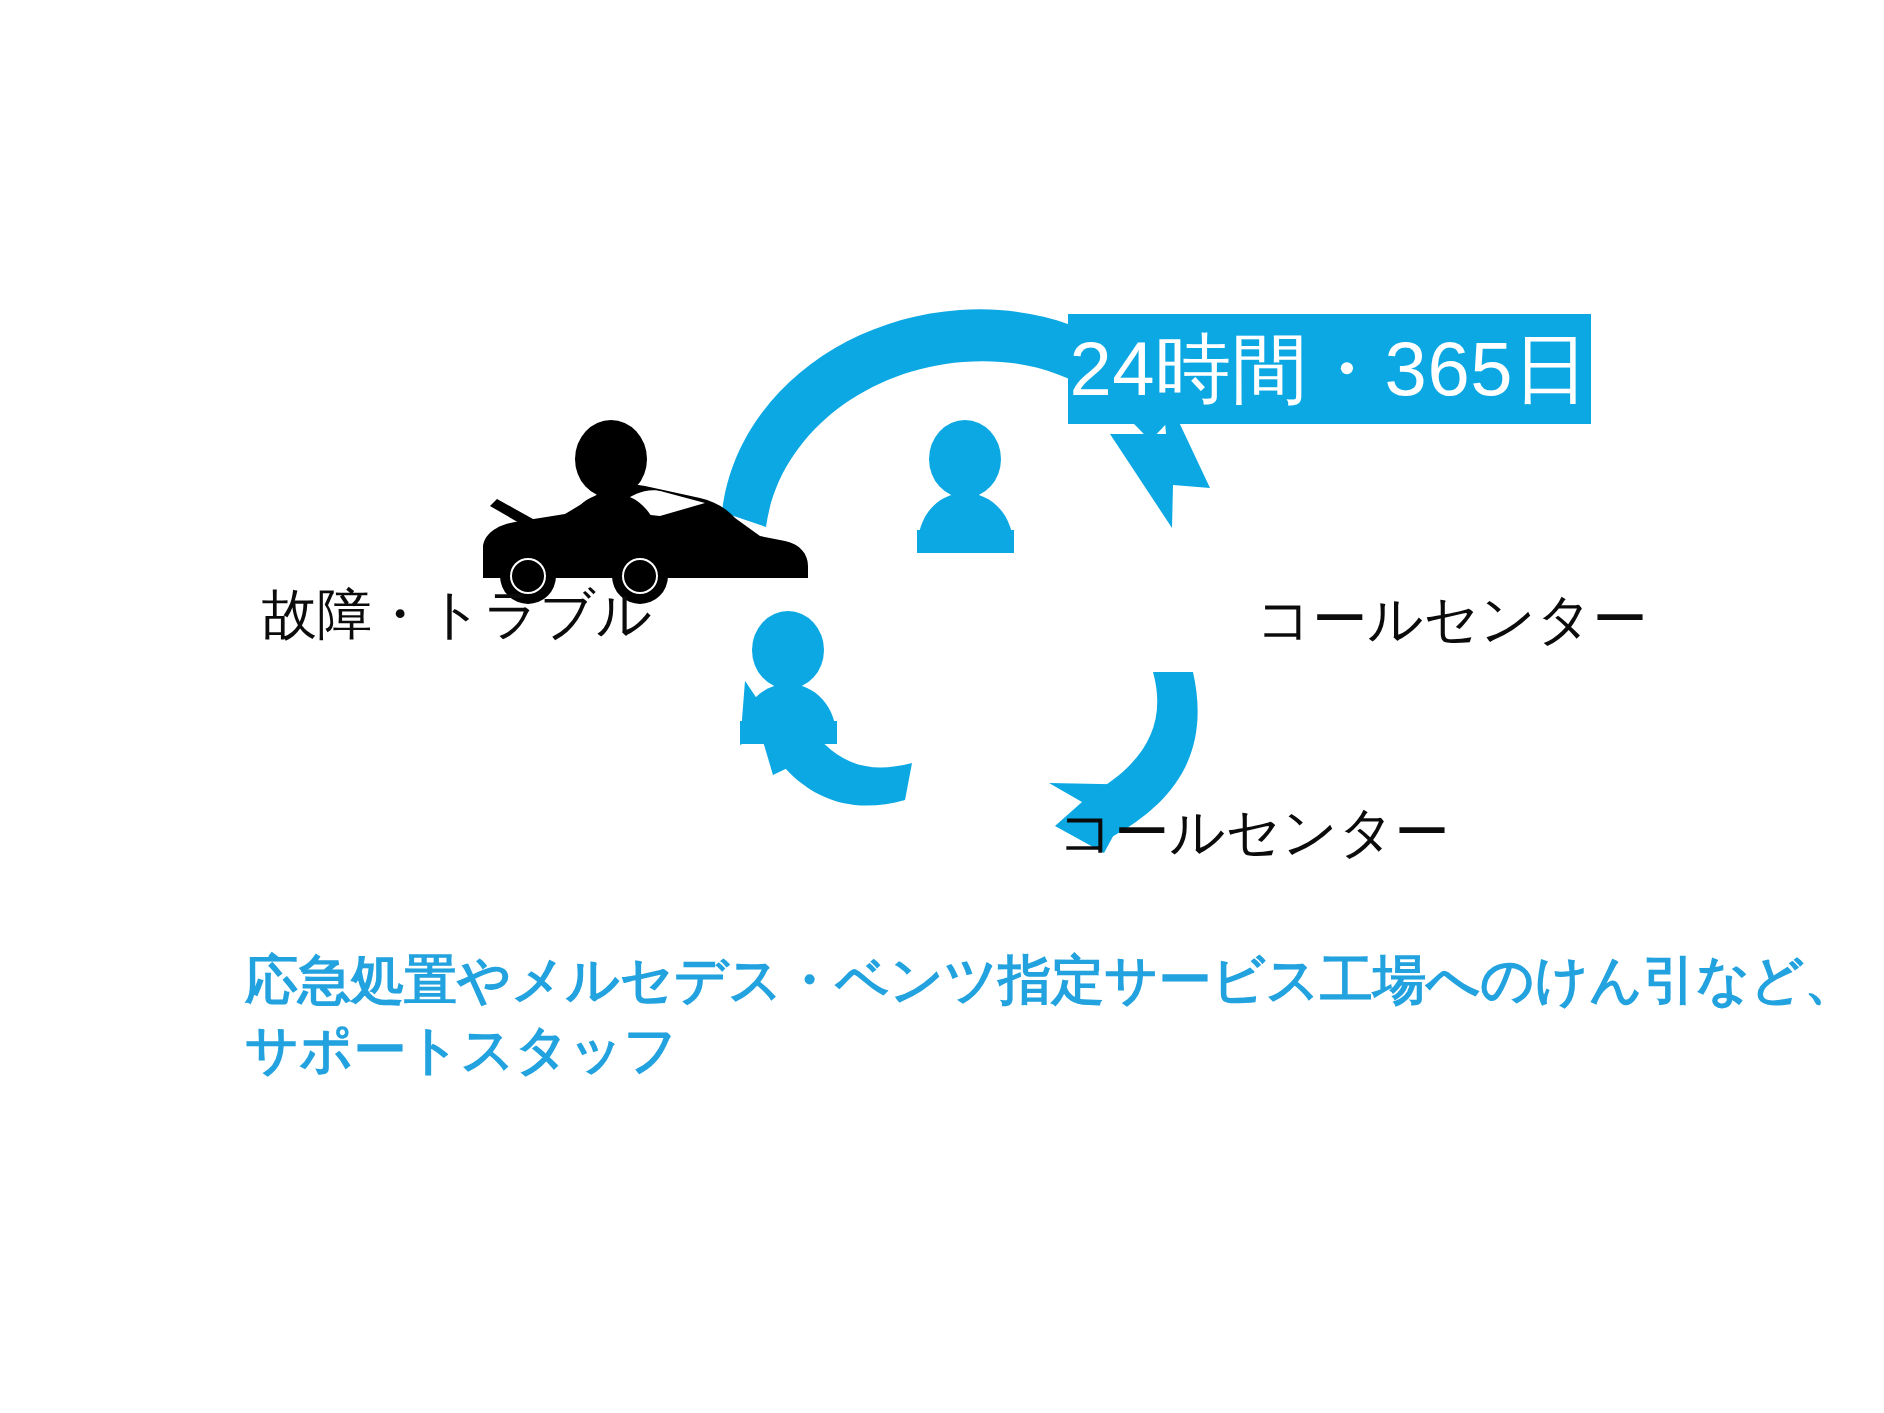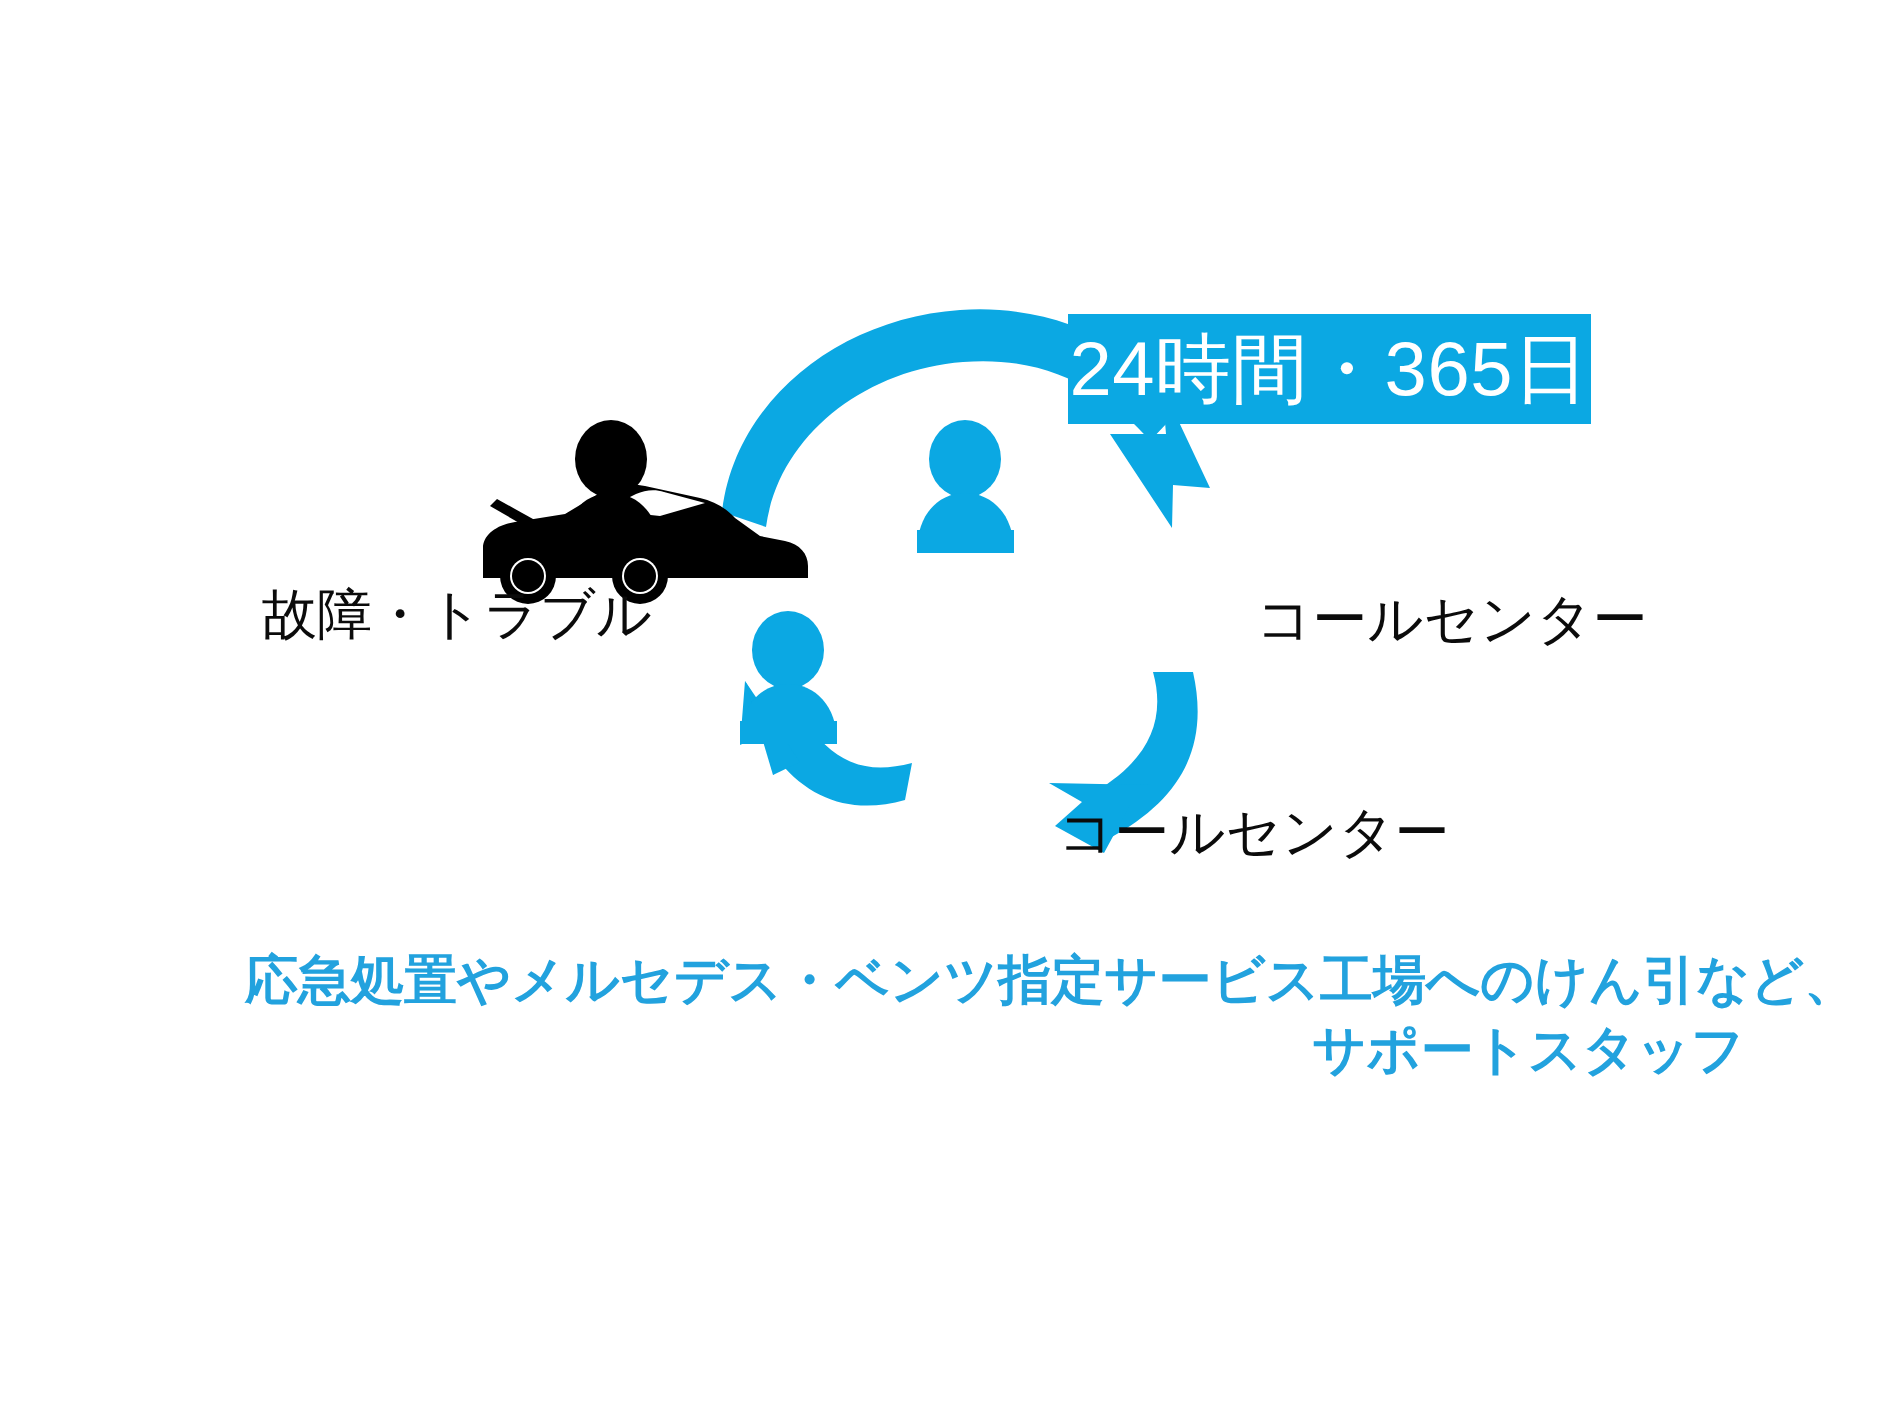--- a/index.html
+++ b/index.html
@@ -72,21 +72,20 @@
     position: absolute;
     left: 245px;
     top: 945px;
     width: 1500px;
     color: #22A2DE;
     font-size: 53px;
     font-weight: 600;
     line-height: 1.33;
     z-index: 30;
     font-family: "Liberation Sans", "DejaVu Sans", sans-serif;
-    text-align: right;
   }
   .caption div { white-space: nowrap; }
 </style>
 </head>
 <body>
 
 <div id="stage">
 
   <svg class="layer-svg" viewBox="0 0 1884 1413" xmlns="http://www.w3.org/2000/svg">
 

